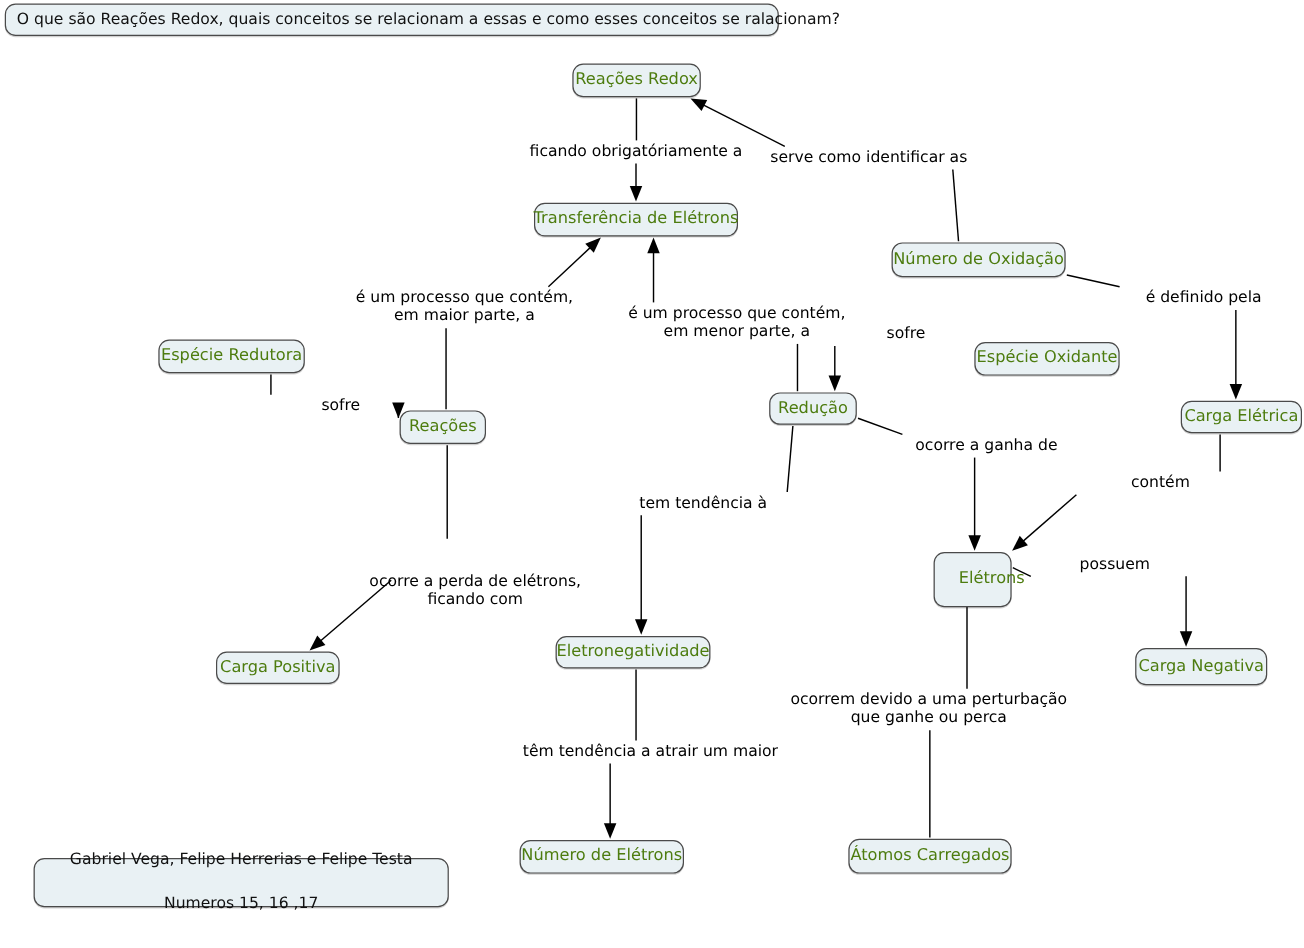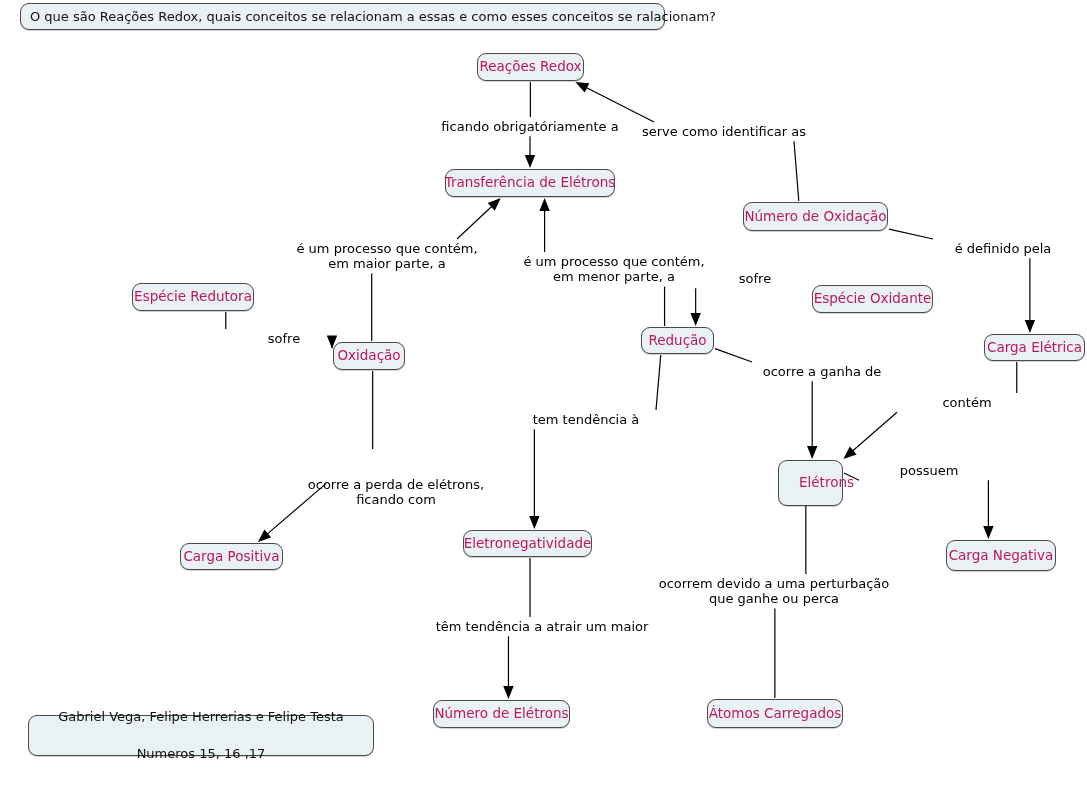--- a/index.html
+++ b/index.html
@@ -27,21 +27,21 @@
     height: 790px;
     pointer-events: none;
   }
   
   .node {
     position: absolute;
     box-sizing: border-box;
     background: #e9f1f4;
     border: 1.4px solid #4a4a4a;
     border-radius: 9px;
-    color: #be185d;
+    color: #4d7c0f;
     font-size: 13.5px;
     line-height: 1.15;
     display: flex;
     align-items: center;
     justify-content: center;
     text-align: center;
     padding: 2px 8px;
     white-space: nowrap;
     box-shadow: 0 1px 0 rgba(0,0,0,0.18);
   }
@@ -134,21 +134,21 @@
       <line x1="534.3490109002826" y1="429.3" x2="534.3490109002826" y2="518" stroke="#000000" stroke-width="1.2"></line>
       <polygon points="534.3490109002826,529 539.5490109002826,516 529.1490109002825,516" fill="#000000"></polygon>
       <line x1="530.0285628382442" y1="558" x2="530.0285628382442" y2="617" stroke="#000000" stroke-width="1.2"></line>
       <line x1="508.4547796222095" y1="636.3" x2="508.4547796222095" y2="688" stroke="#000000" stroke-width="1.2"></line>
       <polygon points="508.4547796222095,699 513.6547796222095,686 503.2547796222095,686" fill="#000000"></polygon>
       <line x1="774.8731587561375" y1="698" x2="774.8731587561375" y2="608.6" stroke="#000000" stroke-width="1.2"></line>
       <line x1="805.8324808184143" y1="574" x2="805.8324808184143" y2="500" stroke="#000000" stroke-width="1.2"></line>
       <polygon points="805.8324808184143,489 800.6324808184143,502 811.0324808184143,502" fill="#000000"></polygon>
     </svg>
 
-  <div class="question-box" style="left:20px; top:3px; width:645px; height:27px;">
+  <div class="question-box" style="left:4px; top:3px; width:645px; height:27px;">
     <span>O que são Reações Redox, quais conceitos se relacionam a essas e como esses conceitos se ralacionam?</span>
   </div>
 
   <div id="node-layer">
       <div class="node" style="left: 477px; top: 53px; width: 107px; height: 28px;">
         <span>Reações Redox</span>
       </div>
       <div class="node" style="left: 445px; top: 169px; width: 170px; height: 28px;">
         <span>Transferência de Elétrons</span>
       </div>
@@ -161,21 +161,21 @@
       <div class="node" style="left: 812px; top: 285px; width: 121px; height: 28px; text-align: right;">
         <span>Espécie Oxidante</span>
       </div>
       <div class="node" style="left: 641px; top: 327px; width: 73px; height: 27px;">
         <span>Redução</span>
       </div>
       <div class="node" style="left: 984px; top: 334px; width: 101px; height: 27px;">
         <span>Carga Elétrica</span>
       </div>
       <div class="node" style="left: 333px; top: 342px; width: 72px; height: 28px;">
-        <span>Oxidação</span>
+        <span>Reações</span>
       </div>
       <div class="node" style="left: 778px; top: 460px; width: 65px; height: 46px; padding-left: 40px;">
         <span>Elétrons</span>
       </div>
       <div class="node" style="left: 946px; top: 540px; width: 110px; height: 31px;">
         <span>Carga Negativa</span>
       </div>
       <div class="node" style="left: 463px; top: 530px; width: 129px; height: 27px;">
         <span>Eletronegatividade</span>
       </div>

